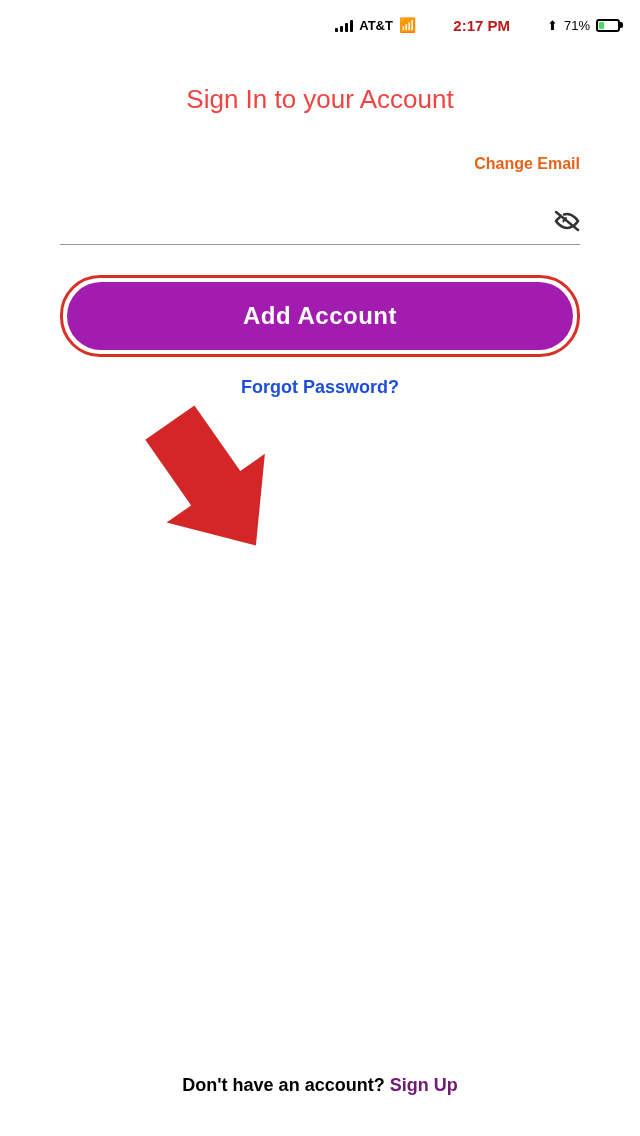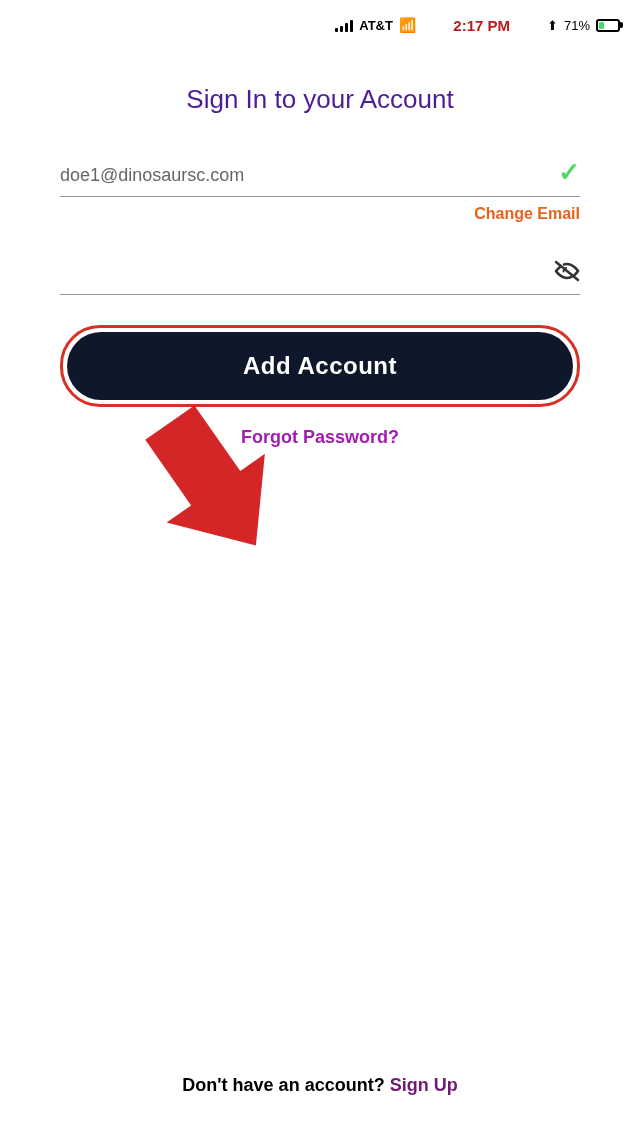--- a/index.html
+++ b/index.html
@@ -112,21 +112,21 @@
 
     .logo-svg {
       width: 220px;
       height: 110px;
     }
 
     
     .sign-in-title {
       font-size: 26px;
       font-weight: 500;
-      color: #4c1d95;
+      color: #ef4444;
       margin-bottom: 40px;
       text-align: left;
     }
 
     
     .form-container {
       width: 100%;
     }
 
     .email-field-container {
@@ -208,38 +208,38 @@
     .add-account-btn-wrapper {
       border: 3px solid #d93025;
       border-radius: 40px;
       padding: 4px;
       margin-bottom: 20px;
     }
 
     .add-account-btn {
       width: 100%;
       padding: 20px;
-      background: #0f172a;
+      background: #a21caf;
       color: #fff;
       font-size: 24px;
       font-weight: 600;
       border: none;
       border-radius: 35px;
       cursor: pointer;
       letter-spacing: 0.5px;
     }
 
     
     .forgot-password {
       text-align: center;
       margin-bottom: 20px;
     }
 
     .forgot-password a {
-      color: #a21caf;
+      color: #1d4ed8;
       font-size: 18px;
       font-weight: 600;
       text-decoration: none;
     }
 
     
     .bottom-signup {
       position: absolute;
       bottom: 40px;
       width: 100%;
@@ -294,24 +294,20 @@
   </div>
 </div>
 
 <div class="main-content">
 
 
   <h1 class="sign-in-title">Sign In to your Account</h1>
 
   <div class="form-container">
 
-    <div class="email-field-container">
-      <input type="email" class="email-input" value="doe1@dinosaursc.com" style="">
-      <span class="checkmark-icon">✓</span>
-    </div>
 
     <div class="change-email-link">
       <a href="#">Change Email</a>
     </div>
 
     <div class="password-field-container">
       <input type="password" class="password-input" value="" style="">
       <span class="eye-icon">
         
         <svg width="26" height="22" viewBox="0 0 26 22" fill="none" xmlns="http://www.w3.org/2000/svg">

